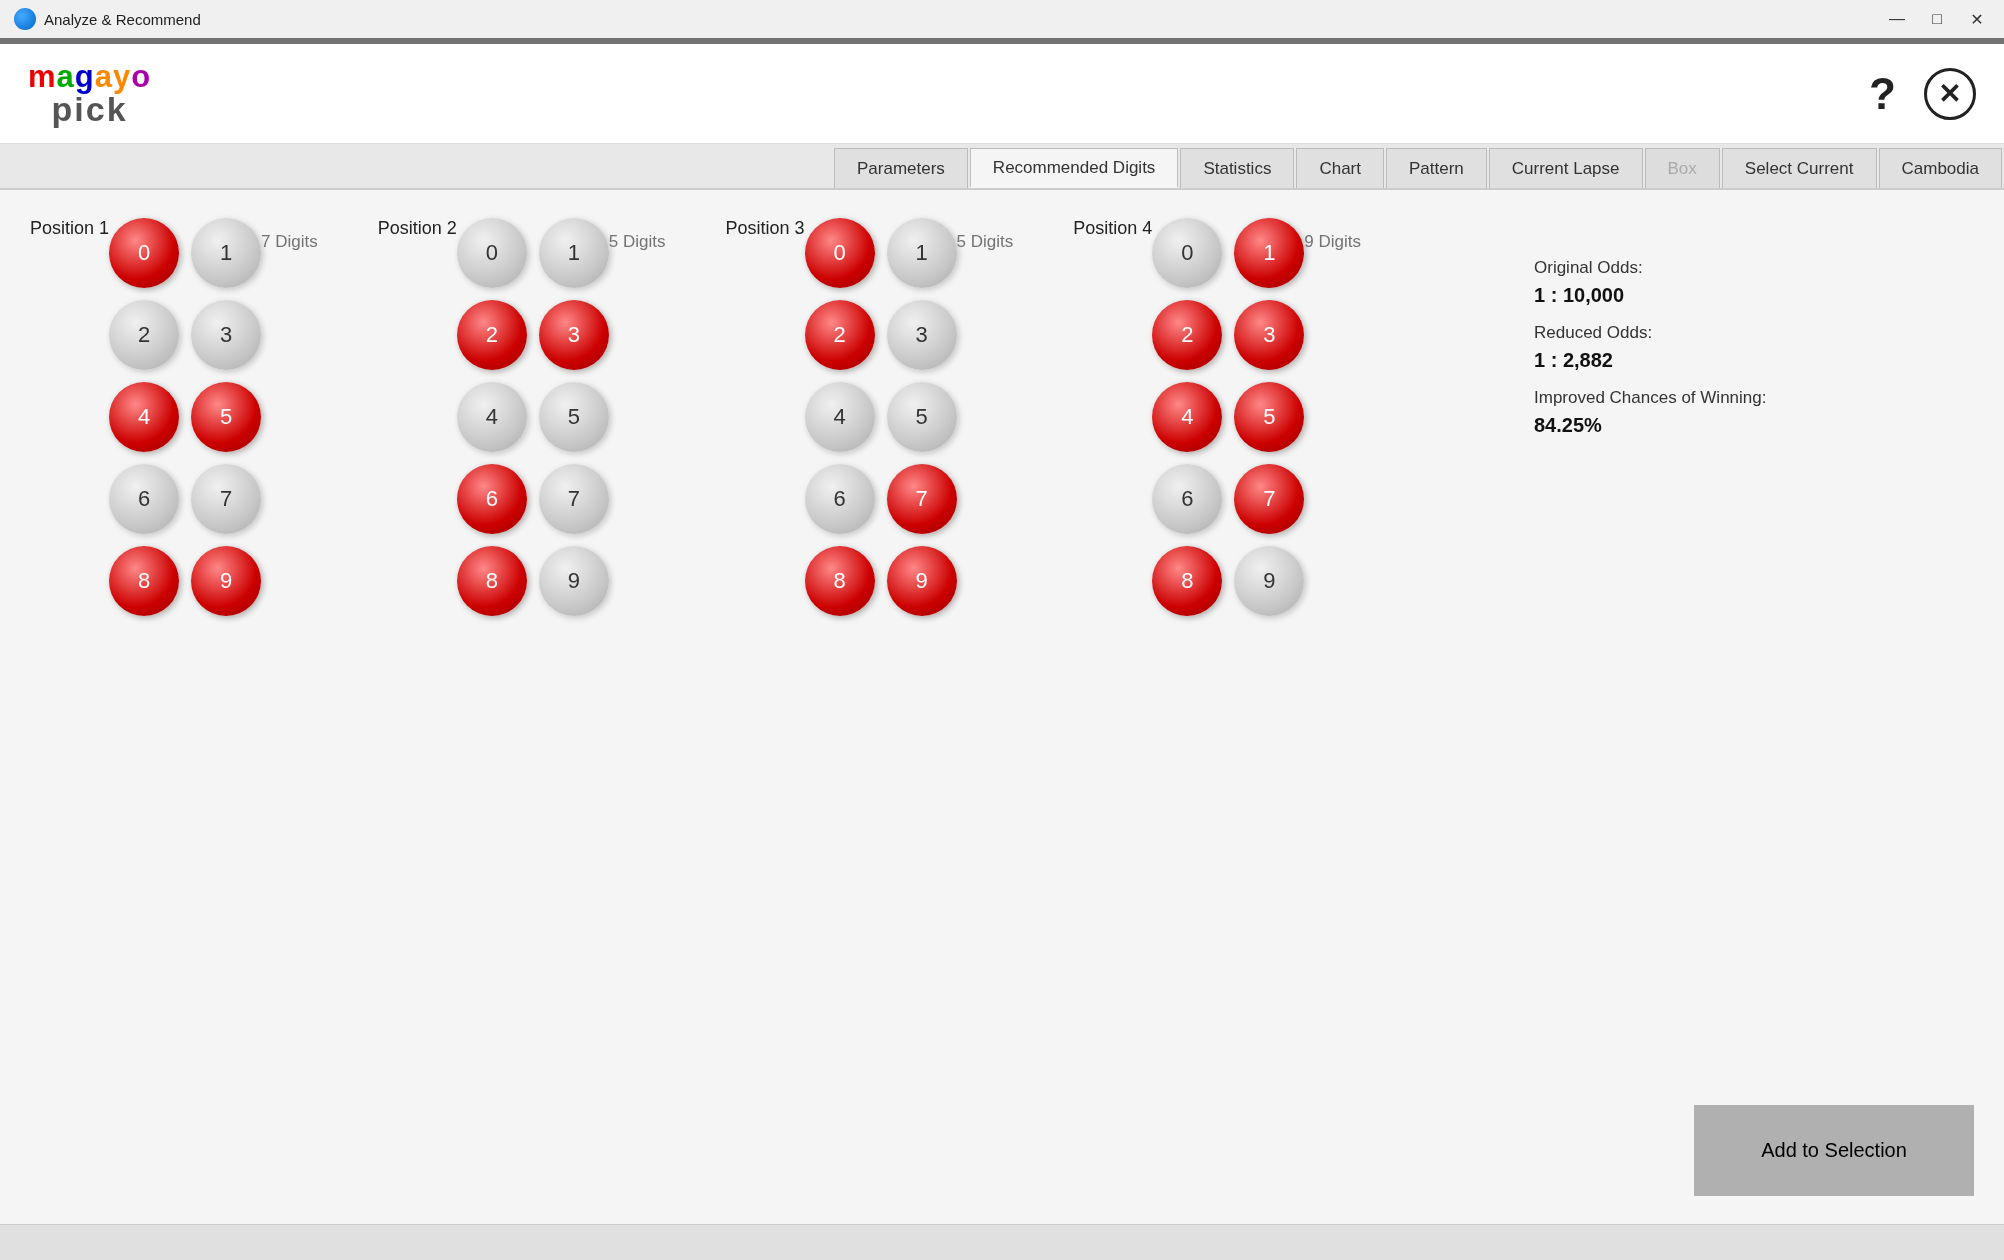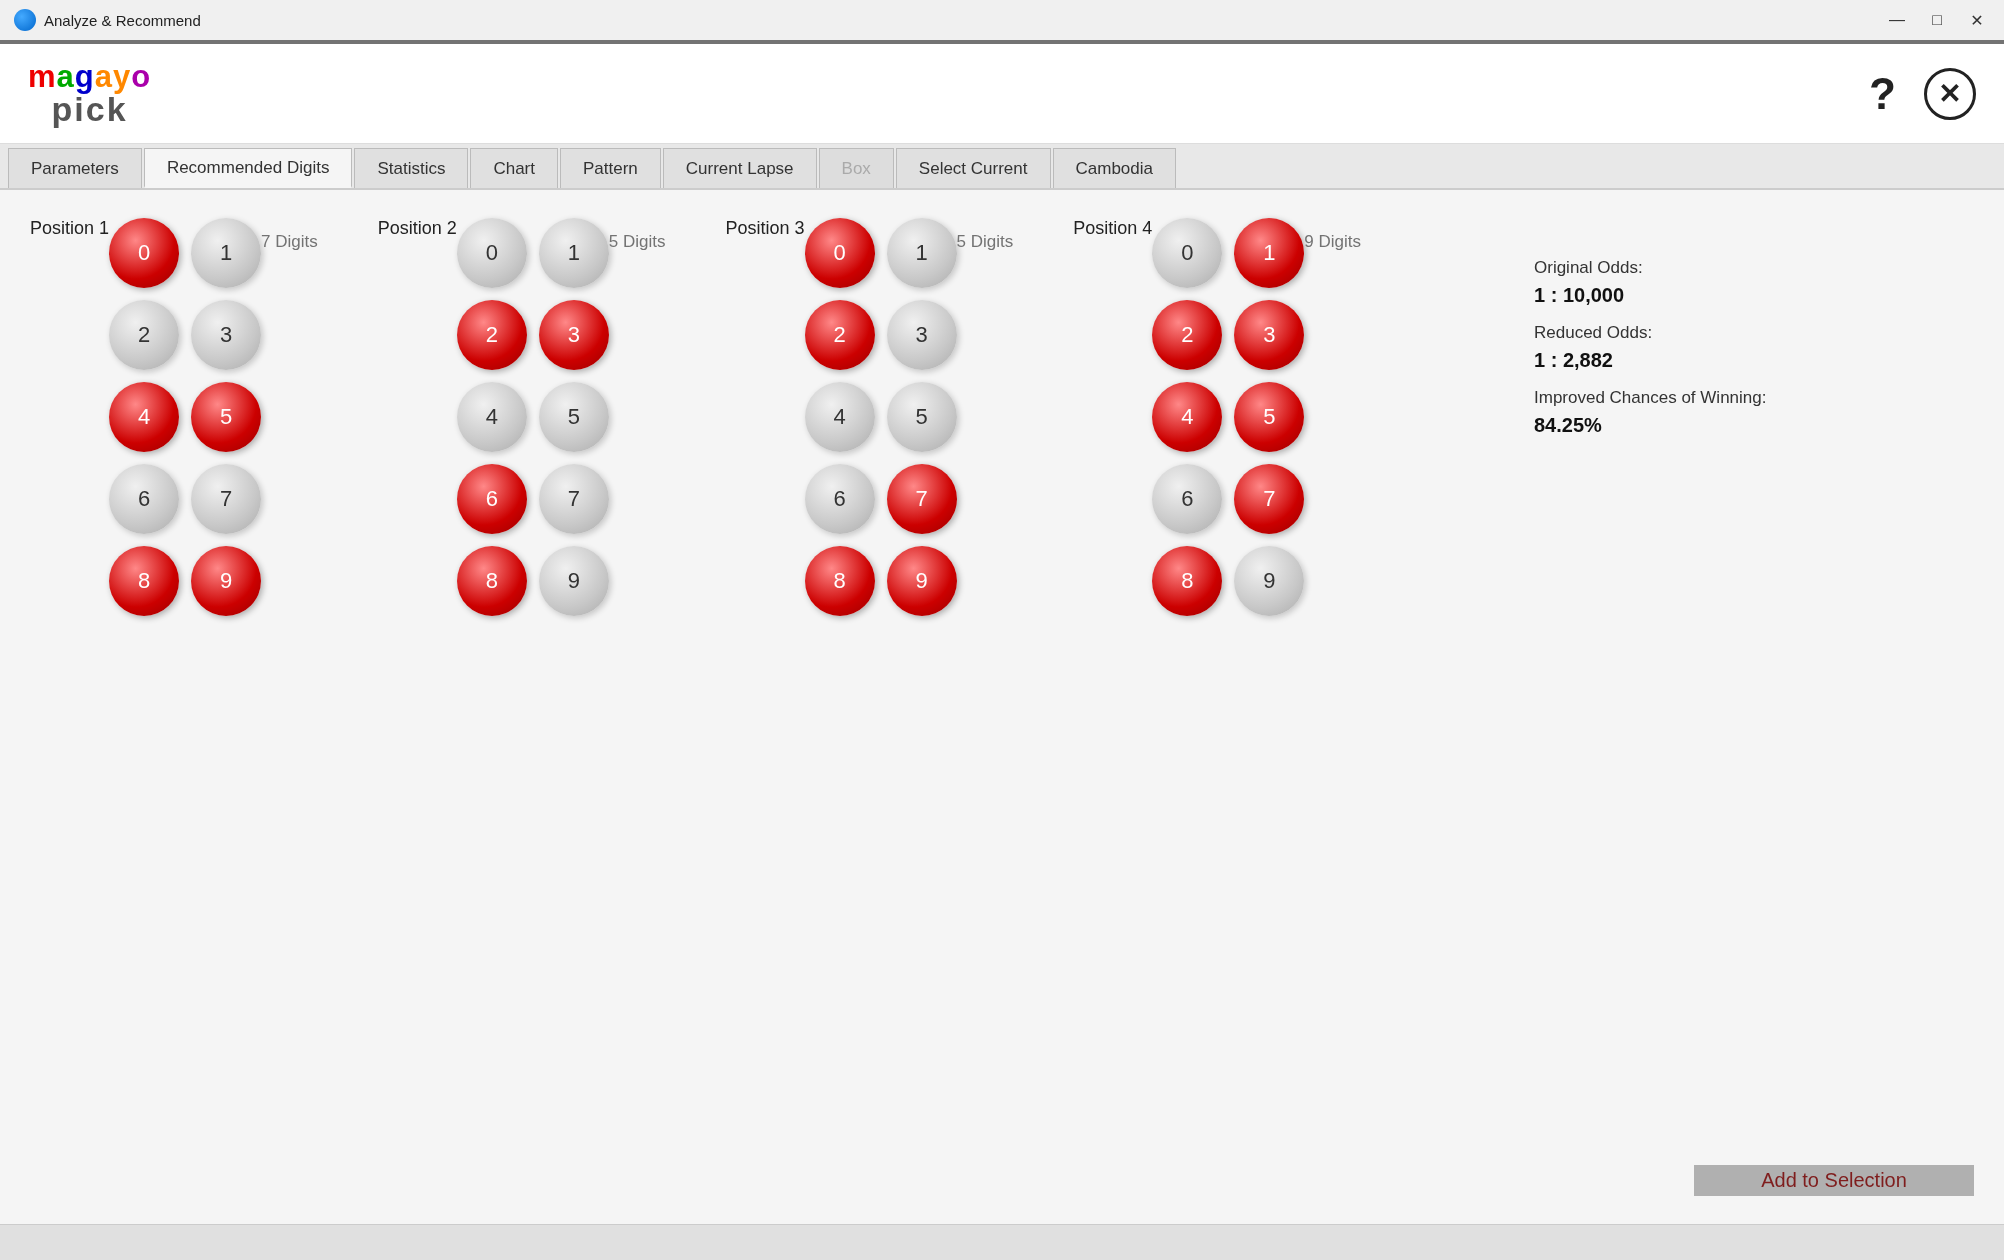--- a/index.html
+++ b/index.html
@@ -9,21 +9,21 @@
       width: 2004px;
       height: 1260px;
       overflow: hidden;
       display: flex;
       flex-direction: column;
     }
 
     
     .title-bar {
       background: #f0f0f0;
-      border-bottom: 4px solid #737373;
+      border-bottom: 6px solid #737373;
       display: flex;
       align-items: center;
       justify-content: space-between;
       padding: 6px 14px;
       height: 44px;
     }
     .title-bar-left {
       display: flex;
       align-items: center;
       gap: 8px;
@@ -121,20 +121,21 @@
     }
 
     
     .tab-bar {
       background: #e8e8e8;
       display: flex;
       align-items: flex-end;
       padding: 0 0;
       border-bottom: 2px solid #ccc;
       height: 46px;
+      justify-content: flex-end;
     }
     .tab {
       padding: 8px 22px;
       font-size: 17px;
       cursor: pointer;
       border: 1px solid #bbb;
       border-bottom: none;
       background: #e0e0e0;
       margin-right: 2px;
       height: 40px;
@@ -242,23 +243,23 @@
     }
     .stats-value {
       font-size: 20px;
       font-weight: bold;
       color: #111;
       margin-bottom: 16px;
     }
 
     .add-to-selection-btn {
       background: #b0b0b0;
-      color: #7f1d1d;
+      color: #000000;
       border: none;
-      padding: 4px 40px;
+      padding: 34px 40px;
       font-size: 20px;
       cursor: pointer;
       margin-top: auto;
       align-self: flex-end;
       min-width: 280px;
     }
 
     
     .footer {
       background: #e0e0e0;

